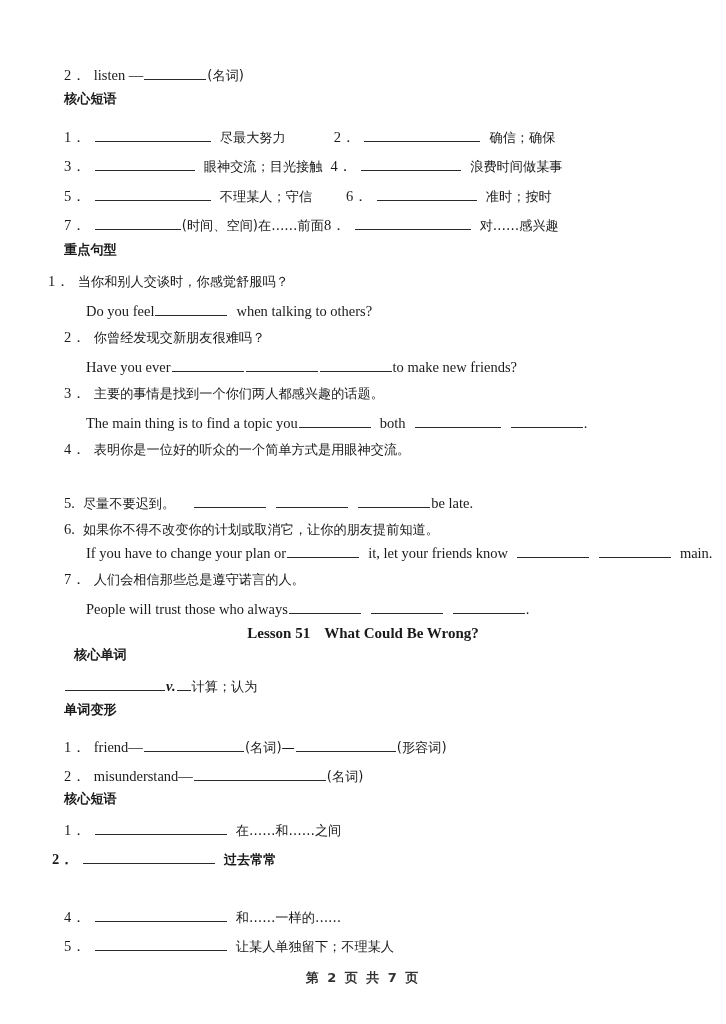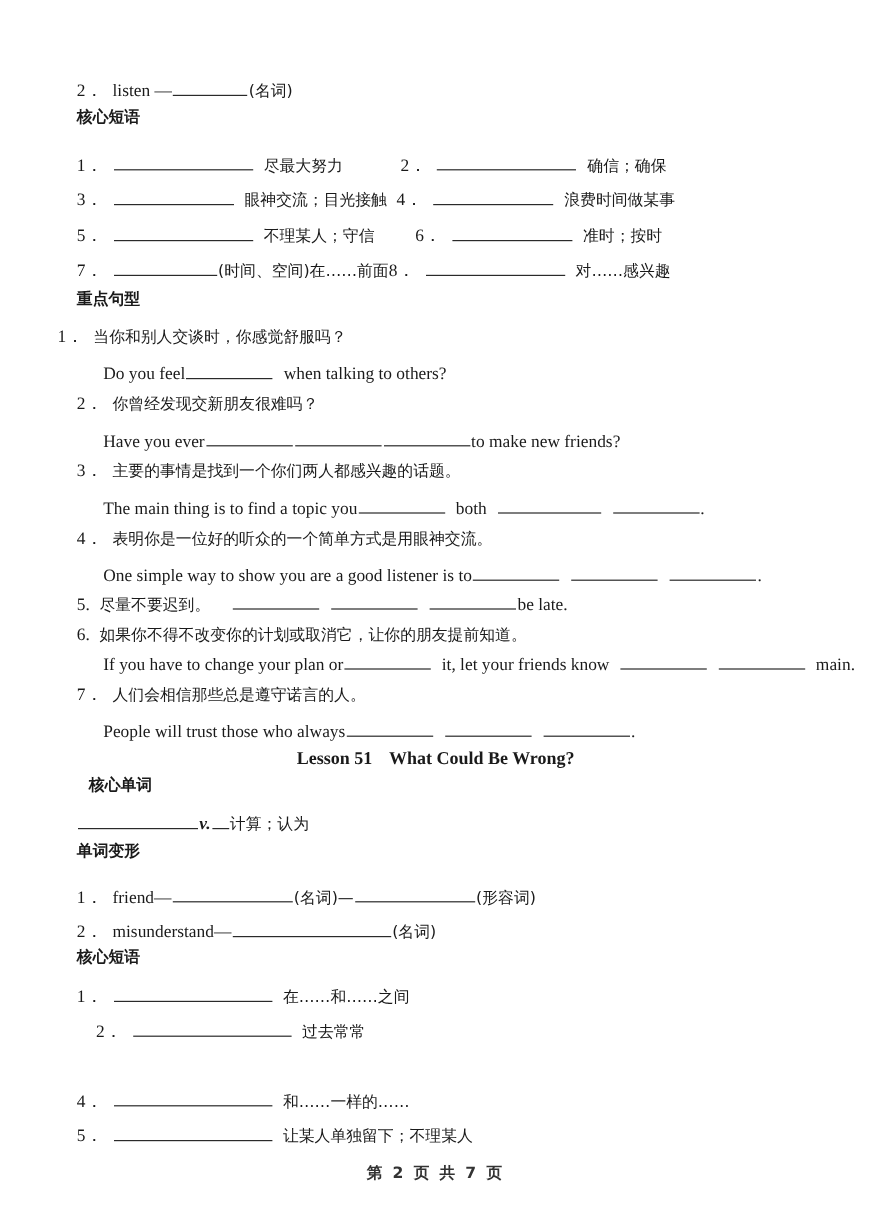--- a/index.html
+++ b/index.html
@@ -139,23 +139,20 @@
   <div class="abs" style="left:64px; top:385px;">
     <span class="num">3．</span><span class="sp-sm"></span><span class="cn">主要的事情是找到一个你们两人都感兴趣的话题。</span>
   </div>
   <div class="abs" style="left:86px; top:412px;">
     <span class="en">The main thing is to find a topic you</span><span class="blank b-m"></span><span class="sp-sm"></span><span class="en">both</span><span class="sp-sm"></span><span class="blank b-l"></span><span class="sp-sm"></span><span class="blank b-m"></span><span class="en">.</span>
   </div>
 
   <div class="abs" style="left:64px; top:441px;">
     <span class="num">4．</span><span class="sp-sm"></span><span class="cn">表明你是一位好的听众的一个简单方式是用眼神交流。</span>
   </div>
-  <div class="abs" style="left:86px; top:468px;">
-    <span class="en">One simple way to show you are a good listener is to</span><span class="blank b-m"></span><span class="sp-sm"></span><span class="blank b-m"></span><span class="sp-sm"></span><span class="blank b-m"></span><span class="en">.</span>
-  </div>
 
   <div class="abs" style="left:64px; top:492px;">
     <span class="num">5.</span><span class="sp-sm"></span><span class="cn">尽量不要迟到。</span><span class="sp-md"></span><span class="blank b-m"></span><span class="sp-sm"></span><span class="blank b-m"></span><span class="sp-sm"></span><span class="blank b-m"></span><span class="en">be late.</span>
   </div>
 
   <div class="abs" style="left:64px; top:521px;">
     <span class="num">6.</span><span class="sp-sm"></span><span class="cn">如果你不得不改变你的计划或取消它，让你的朋友提前知道。</span>
   </div>
   <div class="abs" style="left:86px; top:542px;">
     <span class="en">If you have to change your plan or</span><span class="blank b-m"></span><span class="sp-sm"></span><span class="en">it, let your friends know</span><span class="sp-sm"></span><span class="blank b-m"></span><span class="sp-sm"></span><span class="blank b-m"></span><span class="sp-sm"></span><span class="en">main.</span>
@@ -187,21 +184,21 @@
   <div class="abs" style="left:64px; top:765px;">
     <span class="num">2．</span><span class="sp-sm"></span><span class="en">misunderstand—</span><span class="blank b-w"></span><span class="cn">(名词)</span>
   </div>
 
   <div class="abs cn-b" style="left:64px; top:792px;">核心短语</div>
 
   <div class="abs" style="left:64px; top:819px;">
     <span class="num">1．</span><span class="sp-sm"></span><span class="blank b-w"></span><span class="sp-sm"></span><span class="cn">在……和……之间</span>
   </div>
 
-  <div class="abs" style="left:80px; top:848px;">
+  <div class="abs" style="left:52px; top:848px;font-weight:bold;">
     <span class="num">2．</span><span class="sp-sm"></span><span class="blank b-w"></span><span class="sp-sm"></span><span class="cn">过去常常</span>
   </div>
 
 
   <div class="abs" style="left:64px; top:906px;">
     <span class="num">4．</span><span class="sp-sm"></span><span class="blank b-w"></span><span class="sp-sm"></span><span class="cn">和……一样的……</span>
   </div>
 
   <div class="abs" style="left:64px; top:935px;">
     <span class="num">5．</span><span class="sp-sm"></span><span class="blank b-w"></span><span class="sp-sm"></span><span class="cn">让某人单独留下；不理某人</span>

